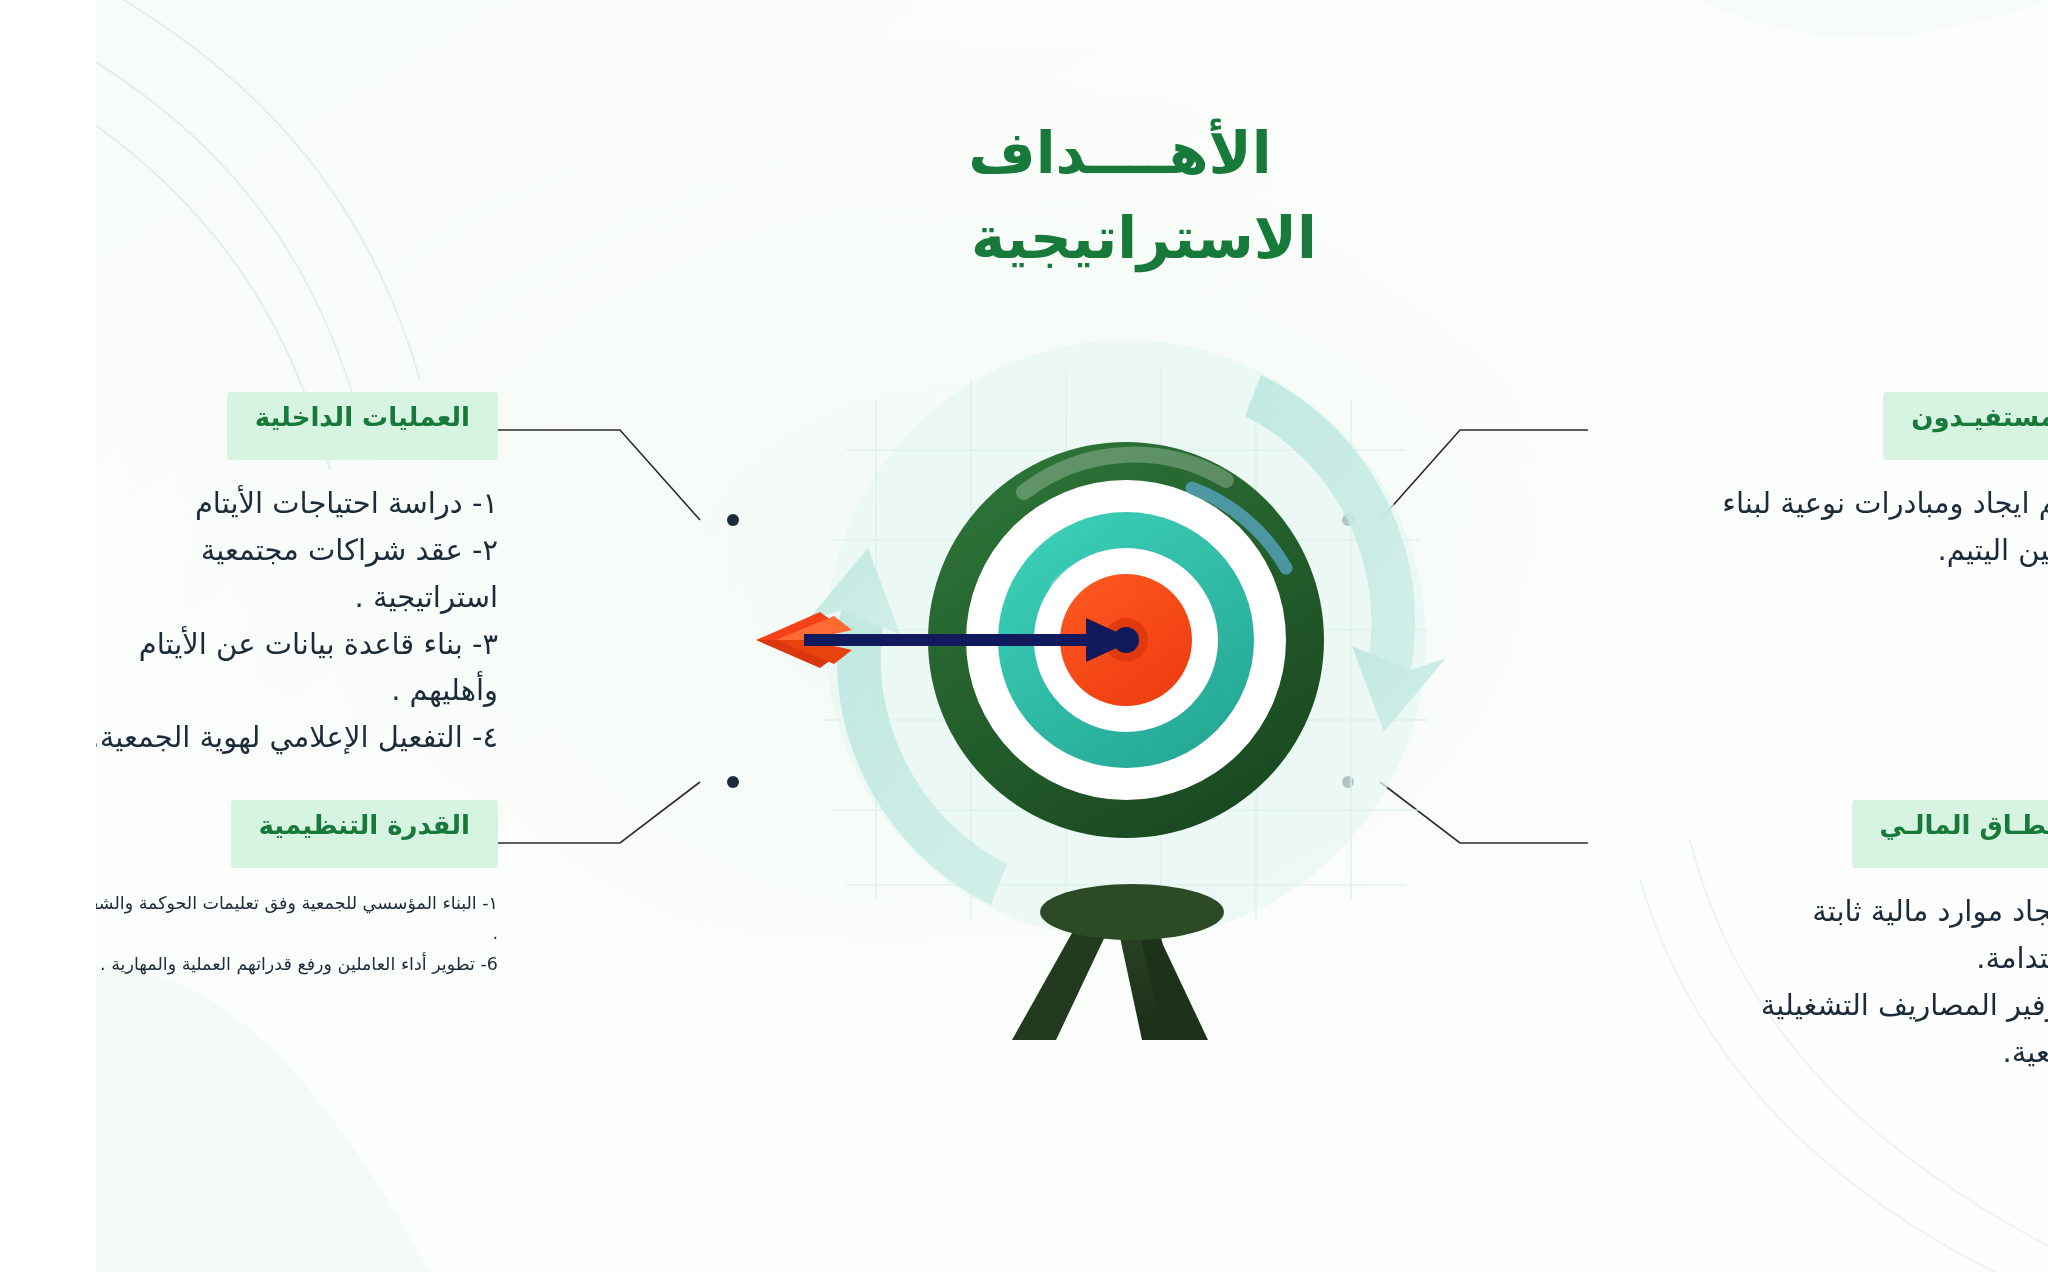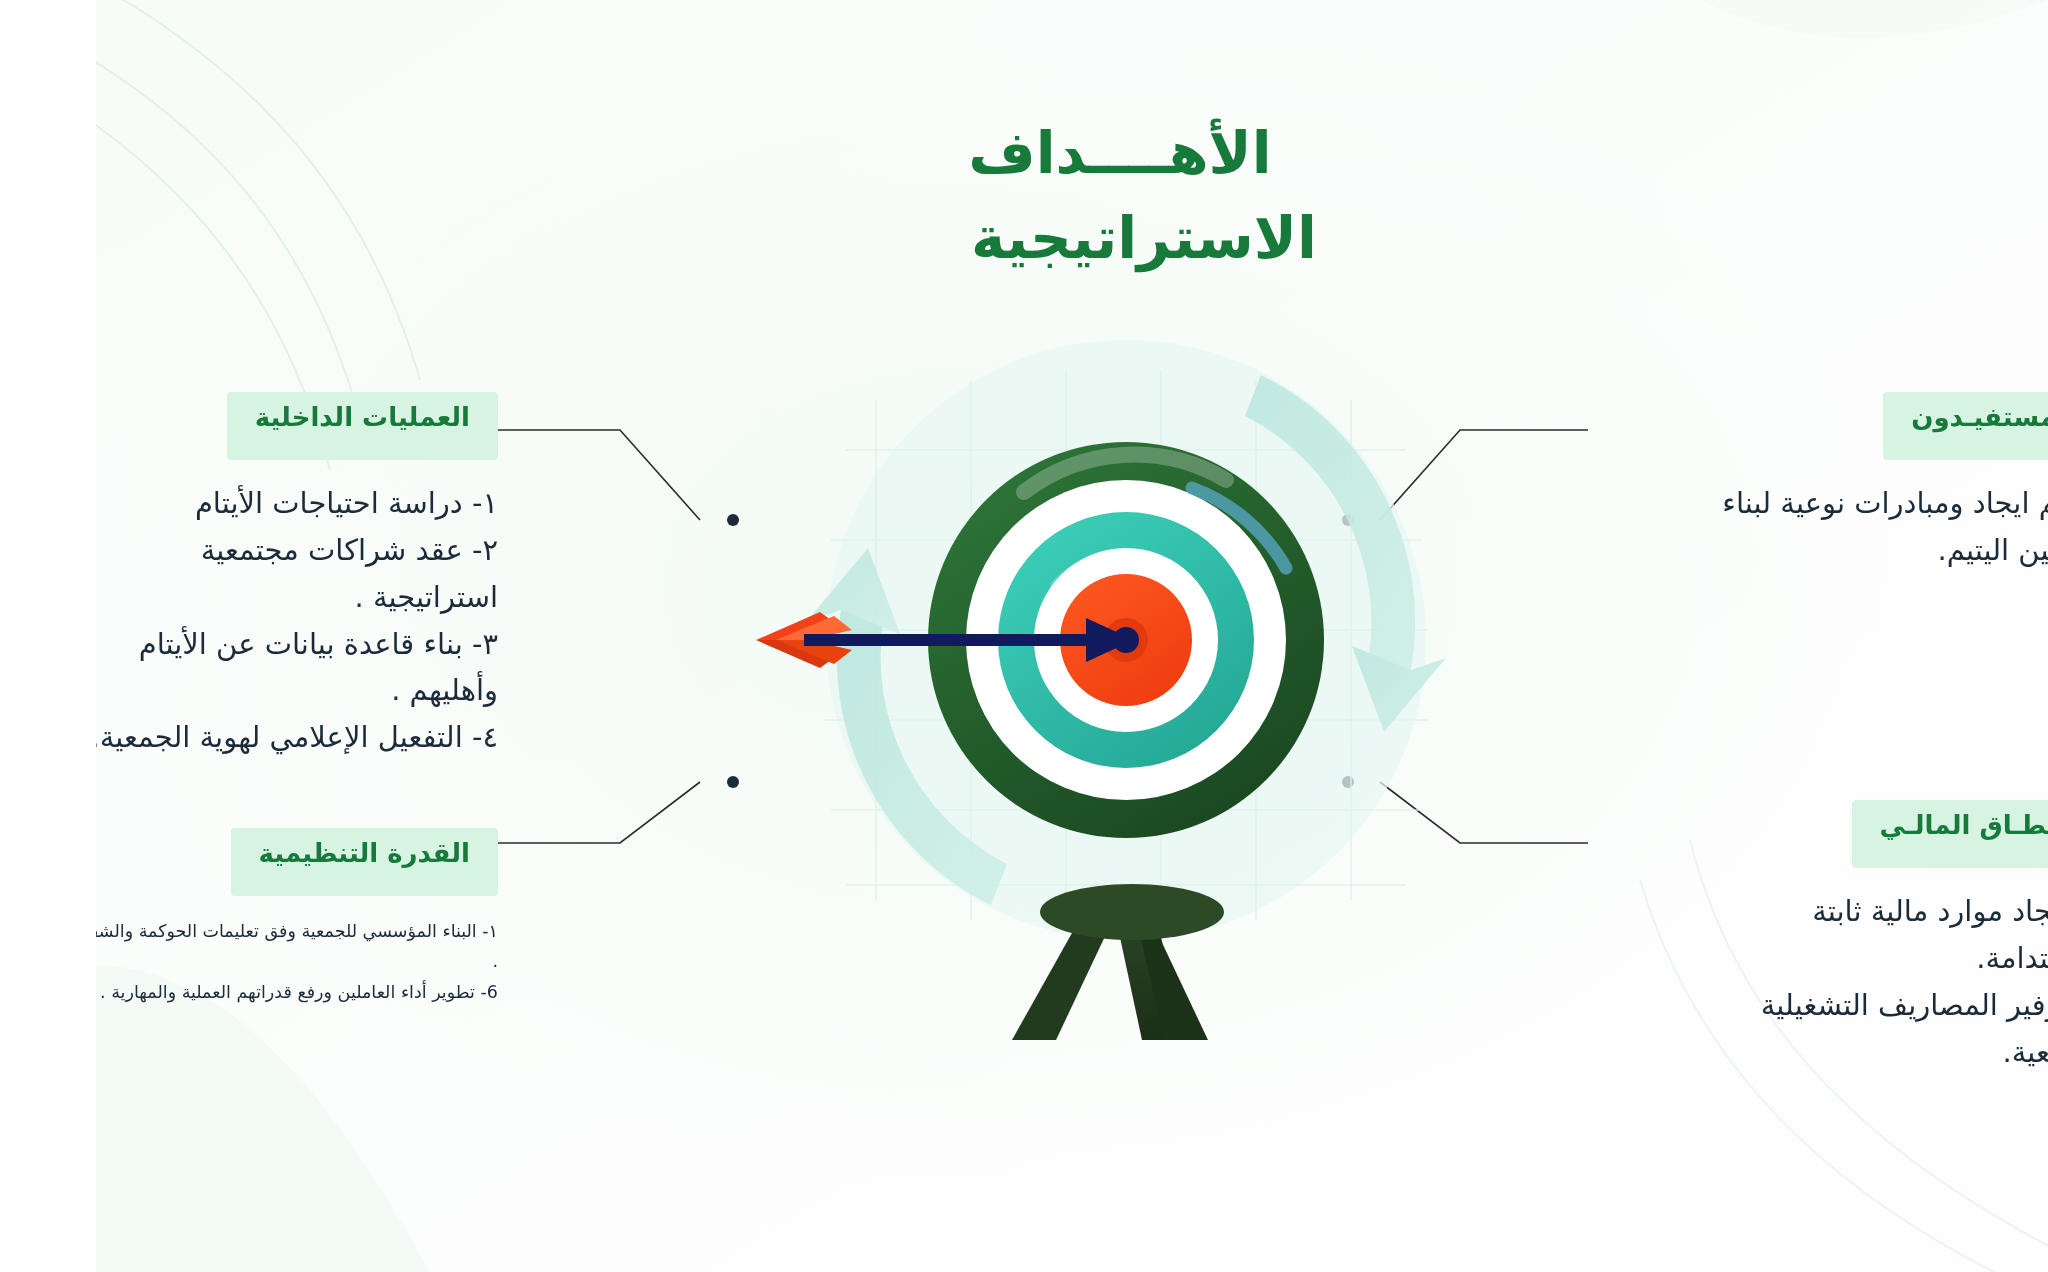--- a/index.html
+++ b/index.html
@@ -244,21 +244,21 @@
   </div>
 
   <div class="callout align-right" style="top:392px; left:1588px; width:420px;">
     <div class="chip-row" style="text-align:right;">
       <span class="chip">المستفيـدون</span>
     </div>
     <div class="body-text">تقديم ايجاد ومبادرات نوعية لبناء
 وتمكين اليتيم.</div>
   </div>
 
-  <div class="callout align-right" style="top:828px; right:1550px; width:440px;">
+  <div class="callout align-right" style="top:800px; right:1550px; width:440px;">
     <div class="chip-row">
       <span class="chip">القدرة التنظيمية</span>
     </div>
     <div class="body-text small">١- البناء المؤسسي للجمعية وفق تعليمات الحوكمة والشفافية .
 6- تطوير أداء العاملين ورفع قدراتهم العملية والمهارية .</div>
   </div>
 
   <div class="callout align-right" style="top:800px; left:1588px; width:420px;">
     <div class="chip-row" style="">
       <span class="chip">النطـاق المالـي</span>

